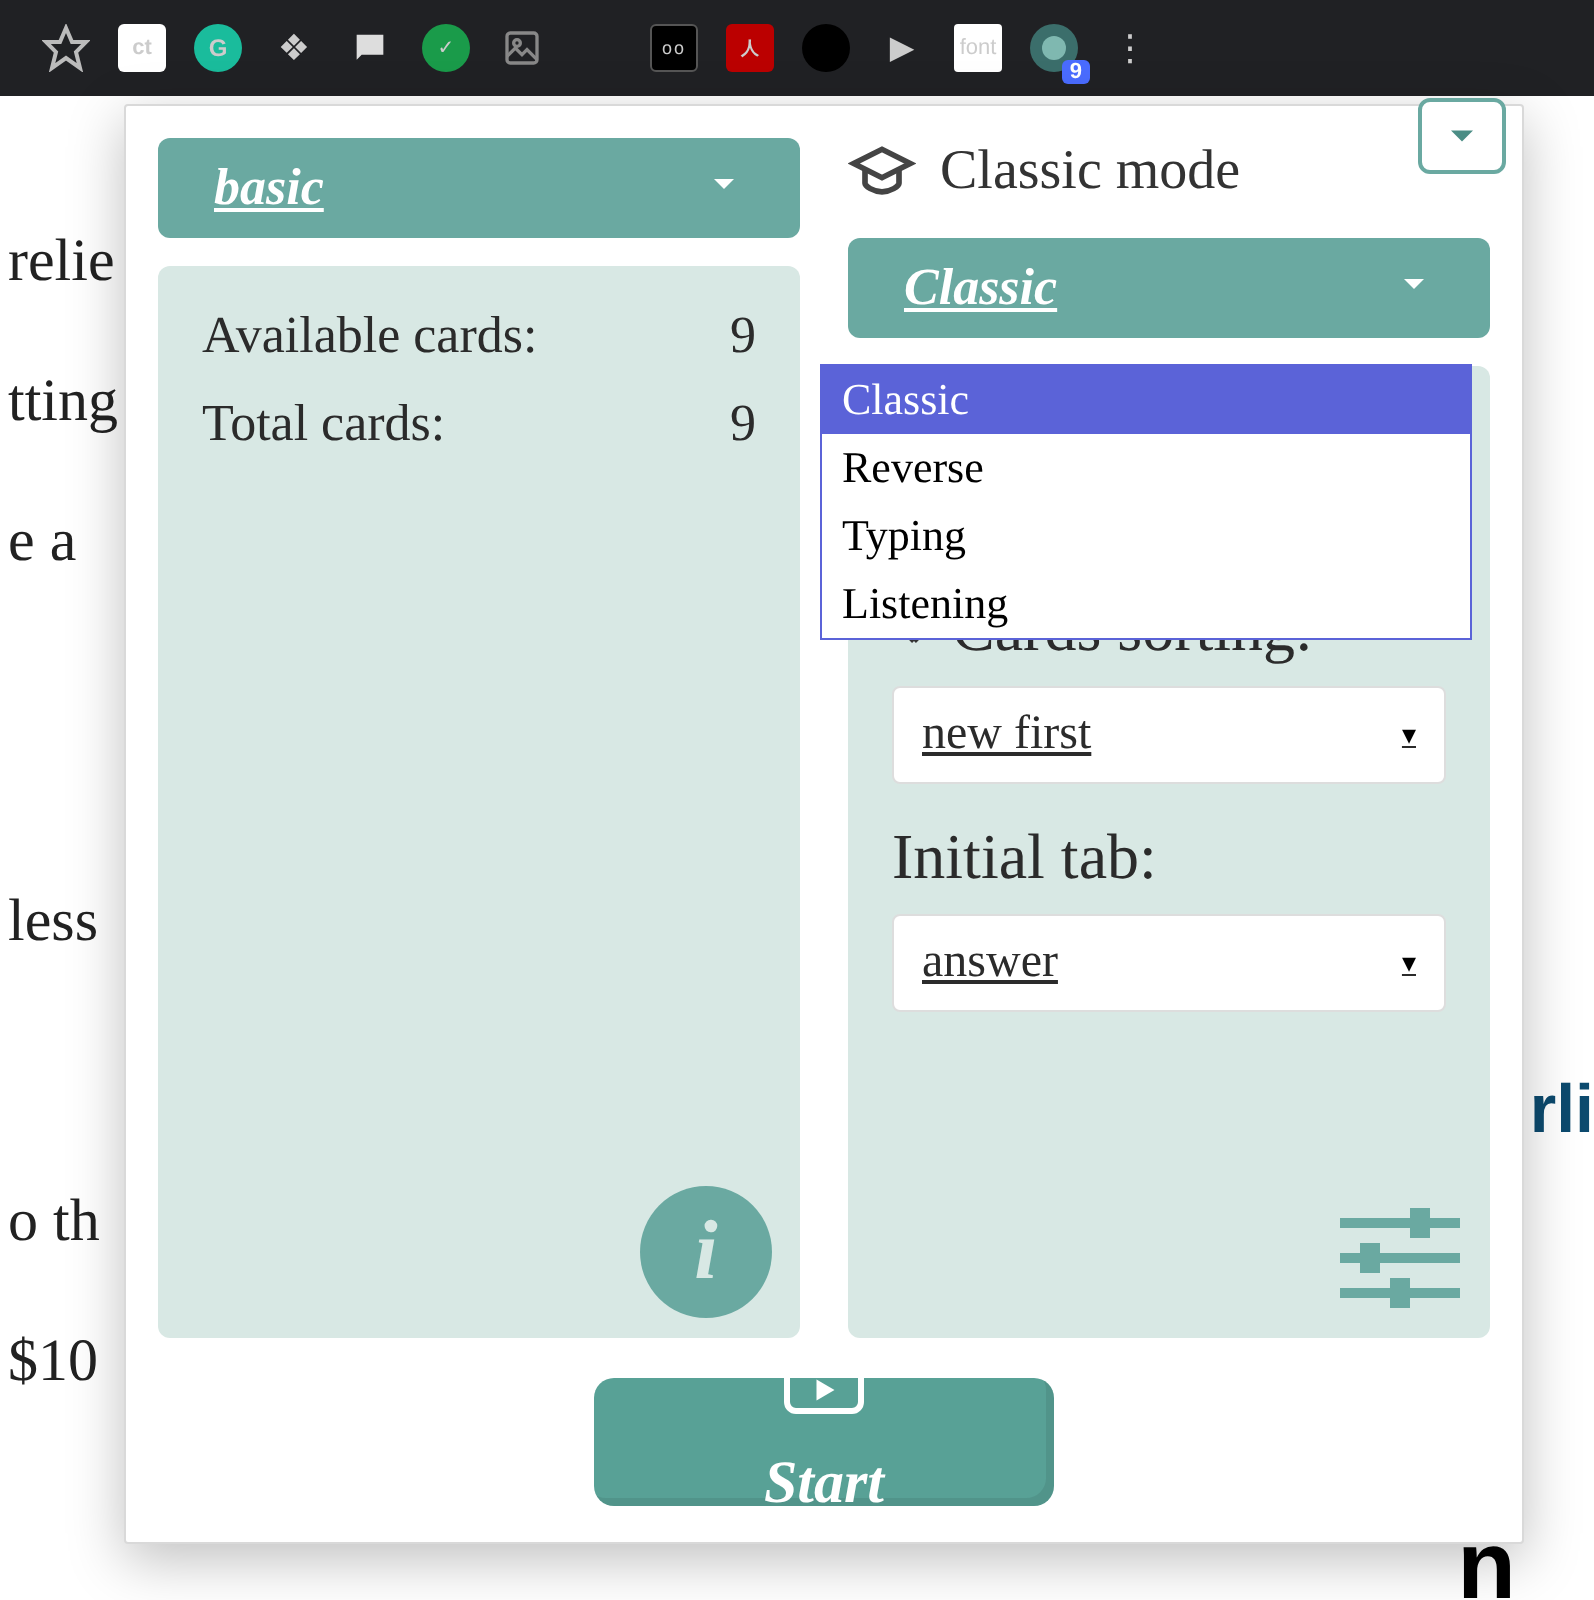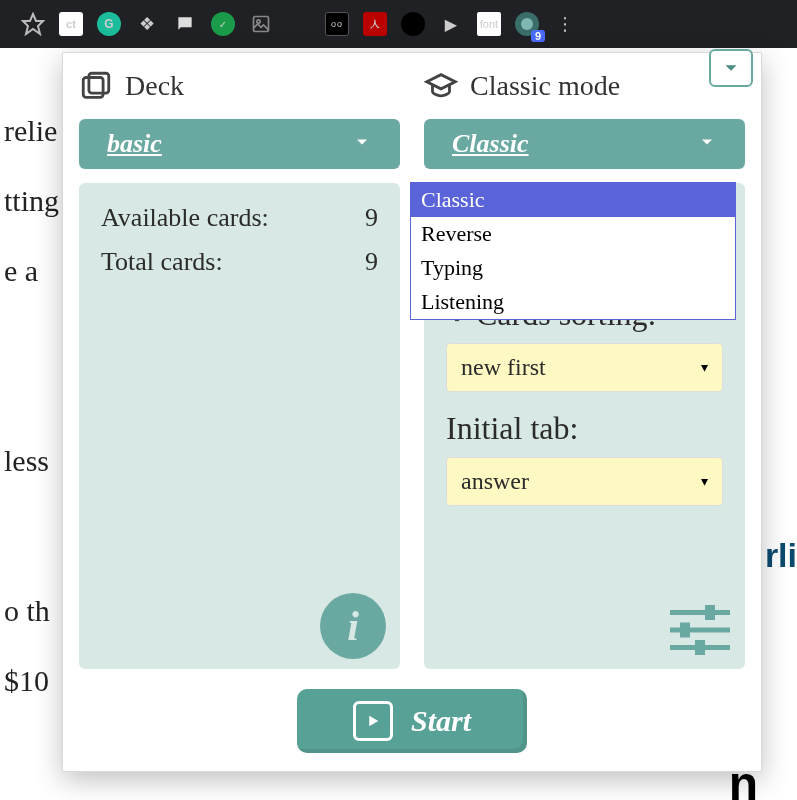--- a/index.html
+++ b/index.html
@@ -117,24 +117,25 @@
     position:absolute; right:14px; bottom:10px;
     width:66px; height:66px; border-radius:50%; background:#6aa9a1;
     display:flex; align-items:center; justify-content:center;
   }
   .info-icon span { color:#d8e8e4; font:bold 42px Georgia; font-style:italic; }
 
   
   .rlabel { font-size:32px; margin:8px 0 10px; display:flex; align-items:center; gap:8px; }
   .rlabel svg { width:22px; height:22px; fill:#333; }
   .select {
-    background:#fef9c3; border:1px solid #ddd; border-radius:4px;
+    background:#ffffff; border:1px solid #ddd; border-radius:4px;
     width:100%; padding:10px 14px; font:24px Georgia;
     display:flex; justify-content:space-between; align-items:center;
     cursor:pointer;
+    text-decoration:underline;
   }
   .select .caret { font-size:14px; color:#000; }
 
   .sliders-icon {
     position:absolute; right:14px; bottom:10px;
     color:#6aa9a1;
   }
   .sliders-icon svg{ width:62px; height:50px; fill:#6aa9a1; }
 
   
@@ -152,20 +153,21 @@
 
   
   .start-btn {
     margin:20px auto 0;
     width:230px; height:64px;
     background:#58a196; border-radius:10px;
     display:flex; align-items:center; justify-content:center; gap:18px;
     color:#fff; font:bold italic 30px Georgia;
     cursor:pointer;
     box-shadow: inset -4px -4px 0 rgba(0,0,0,.08);
+    flex-direction: column;
   }
   .start-btn .play-box {
     width:40px; height:40px; border:3px solid #fff; border-radius:6px;
     display:flex; align-items:center; justify-content:center;
   }
   .start-btn .play-box svg { width:18px; height:18px; fill:#fff; }
 
   
   .watermark {
     position:absolute; right:70px; bottom:40px;
@@ -239,27 +241,20 @@
 <div class="popup">
   <div class="collapse-btn">
     <svg viewBox="0 0 24 24">
         <path d="M6 9l6 6 6-6z"></path>
       </svg>
   </div>
 
   <div class="columns">
 
     <div class="col">
-      <div class="col-header">
-        <svg viewBox="0 0 24 24">
-            <rect x="3" y="6" width="14" height="14" rx="2"></rect>
-            <rect x="7" y="3" width="14" height="14" rx="2"></rect>
-          </svg>
-        <span>Deck</span>
-      </div>
       <div class="dropdown">
         <span>basic</span>
         <span class="chev"><svg viewBox="0 0 24 24">
               <path d="M6 9l6 6 6-6z"></path>
             </svg></span>
       </div>
       <div class="panel">
         <div class="stat-row">
           <span>Available cards:</span>
           <span>9</span>

